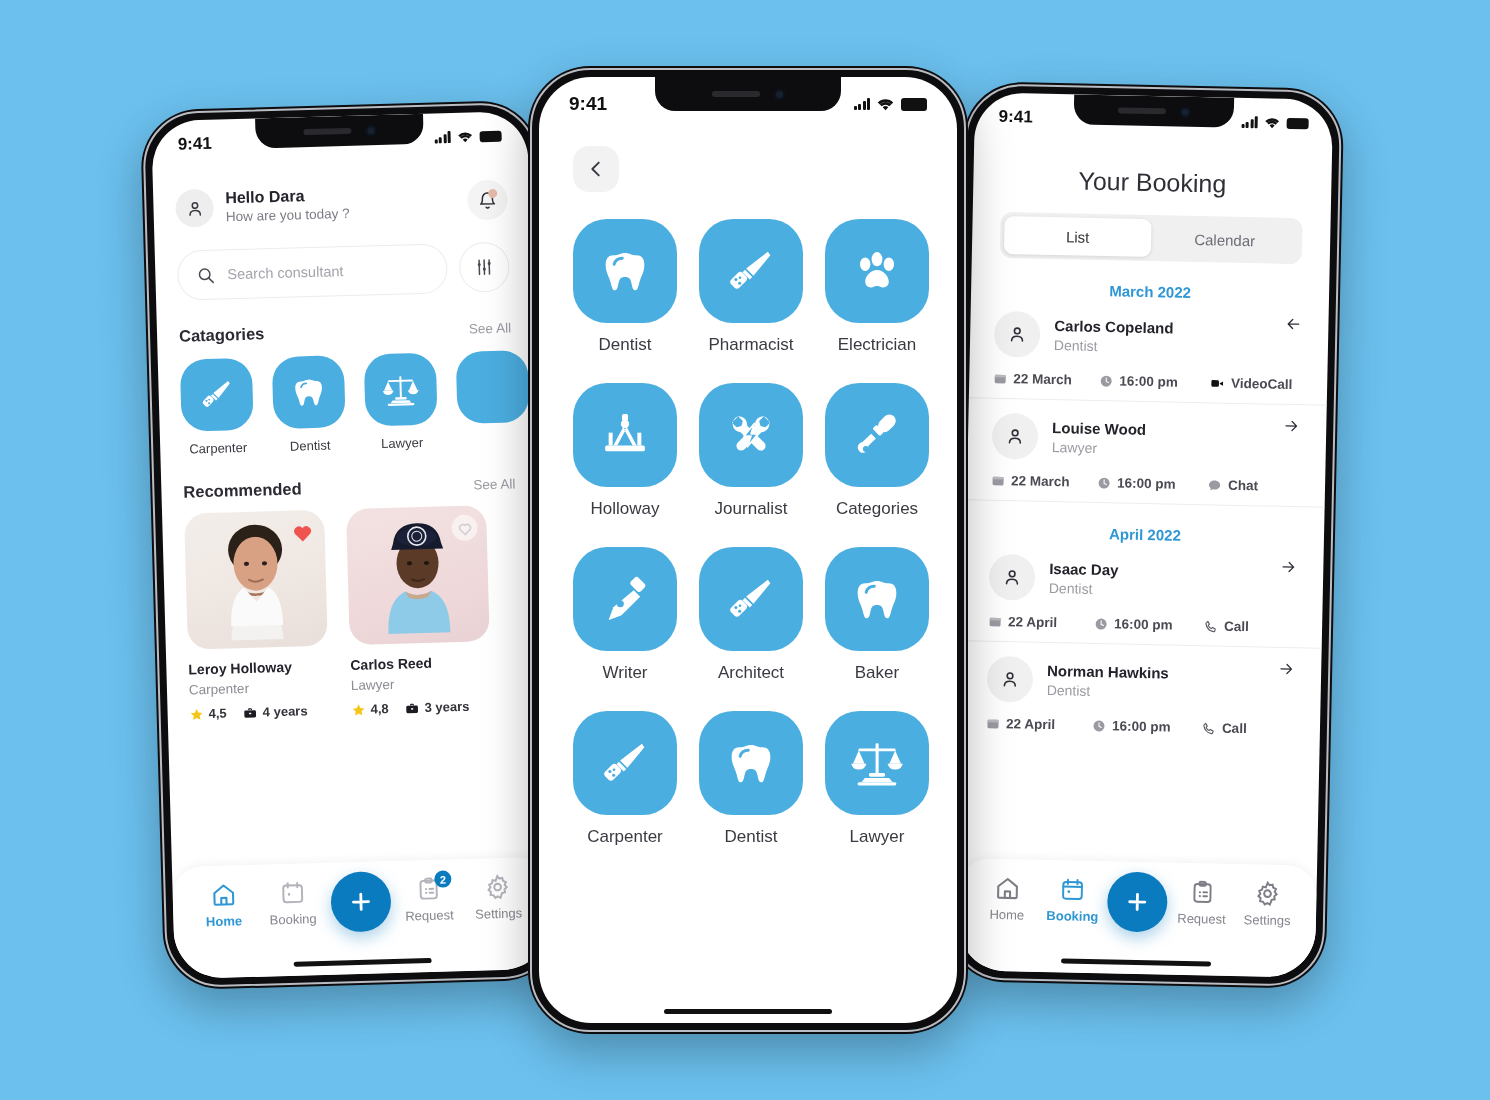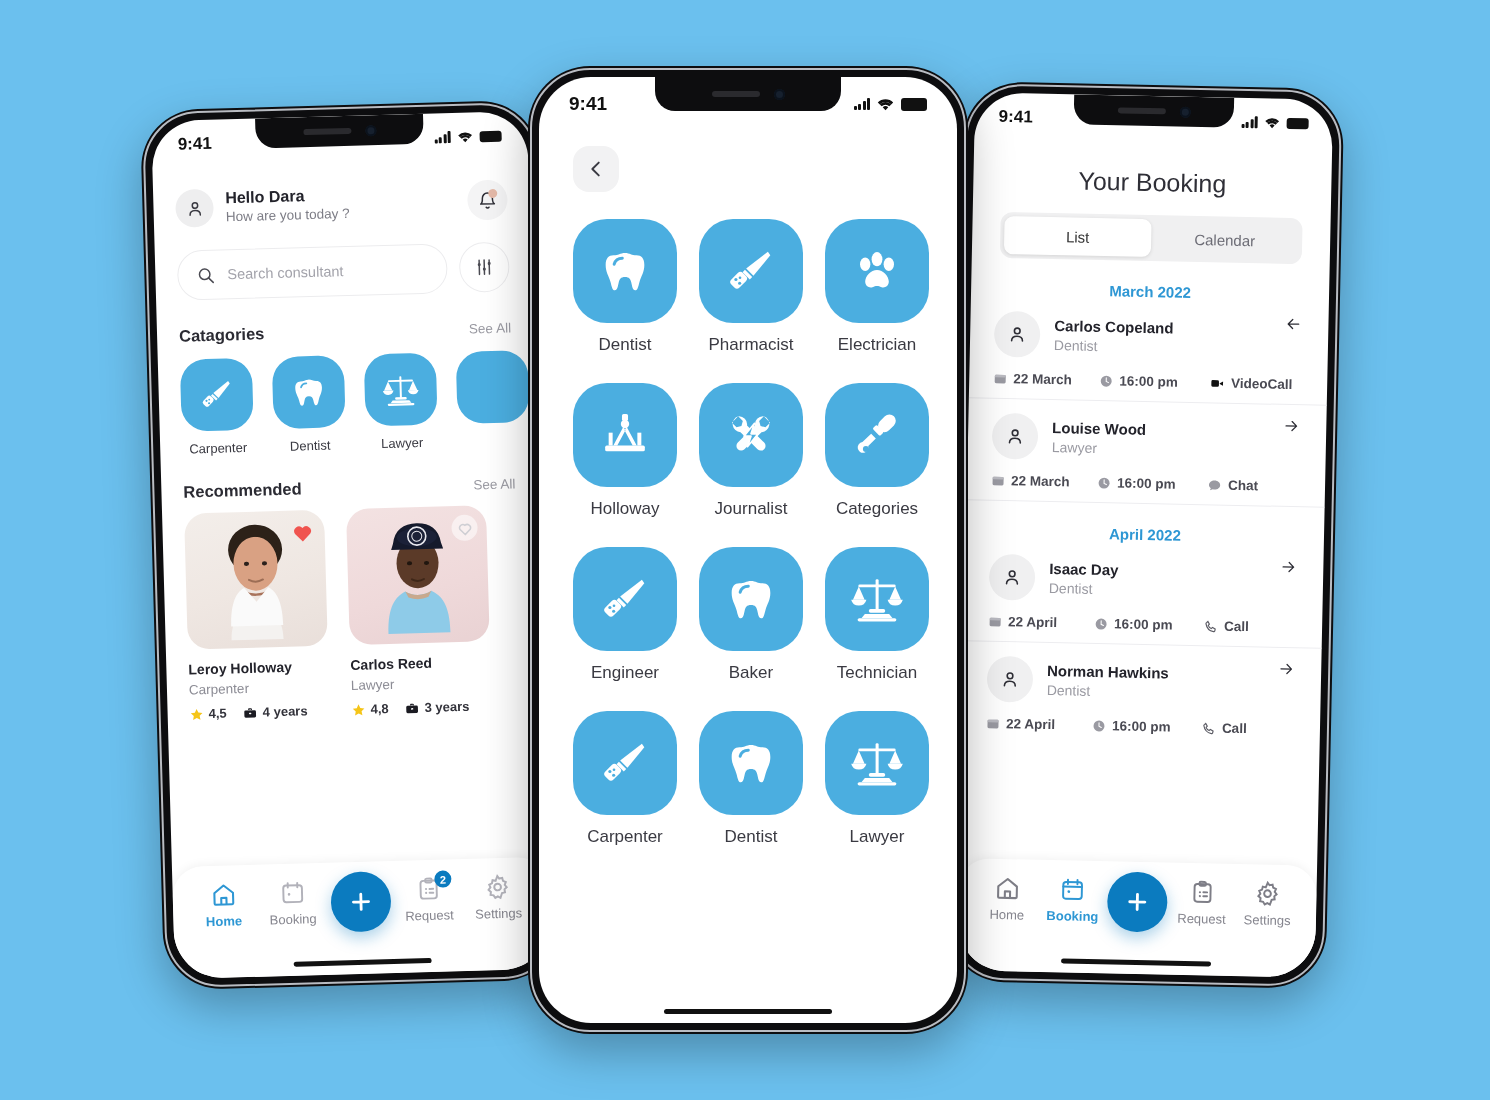--- a/index.html
+++ b/index.html
@@ -824,99 +824,95 @@
             <svg width="56" height="56" viewBox="0 0 48 48" fill="#fff">
                 <rect x="27" y="5.5" width="11" height="17" rx="5.5" transform="rotate(45 32.5 14)"></rect>
                 <rect x="20.5" y="17.5" width="9" height="5" rx="1.4" transform="rotate(45 25 20)"></rect>
                 <path d="M19 23l4 4-6.5 6.5a4.6 4.6 0 1 1-5-3.4z"></path>
                 <circle cx="14.5" cy="36" r="2.6" fill="#4BAEE0"></circle>
               </svg>
           </div>
           <div class="cat-lbl">Categories</div>
         </div>
 
+        <div class="cg-item">
+          <div class="cat-tile">
+            <svg width="56" height="56" viewBox="0 0 48 48" fill="#fff">
+                <rect x="29" y="7" width="12" height="9" rx="2.6" transform="rotate(45 35 11.5)"></rect>
+                <path d="M31.5 16.5 37 22 21 38l-11 4 4-11z"></path>
+                <circle cx="20" cy="28" r="3" fill="#4BAEE0"></circle>
+                <path d="M14 34l-2.6 7.2 7.2-2.6z" fill="#fff"></path>
+              </svg>
+          </div>
+          <div class="cat-lbl">Writer</div>
+        </div>
 
 
         <div class="cg-item">
           <div class="cat-tile">
             <svg width="58" height="58" viewBox="0 0 48 48" fill="#fff">
                 <path d="M38 8 20 22l6 6L40 11z"></path>
                 <path d="M19 23l-2 2 6 6 2-2z"></path>
                 <rect x="7" y="27" width="13.5" height="9.5" rx="3" transform="rotate(-45 13.7 31.7)"></rect>
                 <circle cx="11.5" cy="31" r="1.3" fill="#4BAEE0"></circle>
                 <circle cx="14.6" cy="34.1" r="1.3" fill="#4BAEE0"></circle>
                 <circle cx="14.9" cy="29.6" r="1.1" fill="#4BAEE0"></circle>
               </svg>
           </div>
-          <div class="cat-lbl">Engineer</div>
+          <div class="cat-lbl">Architect</div>
         </div>
 
         <div class="cg-item">
           <div class="cat-tile">
             <svg width="58" height="58" viewBox="0 0 48 48" fill="#fff">
                 <path d="M24 9c-4 0-5.5 2-9.5 2S8 13.5 8 19c0 6 2.6 9 4 14 1 3.6 1.4 7 3.6 7s2.4-3.2 3.2-6.4c.7-2.8 1.6-4.6 5.2-4.6s4.5 1.8 5.2 4.6c.8 3.2 1 6.4 3.2 6.4s2.6-3.4 3.6-7c1.4-5 4-8 4-14 0-5.5-2.5-8-6.5-8s-5.5-2-9.5-2z"></path>
                 <path d="M15 18.4c.9-3.2 3.6-5 6.8-5" stroke="#4BAEE0" stroke-width="2.4" fill="none" stroke-linecap="round"></path>
               </svg>
           </div>
           <div class="cat-lbl">Baker</div>
+        </div>
+
+
+        <div class="cg-item">
+          <div class="cat-tile">
+            <svg width="58" height="58" viewBox="0 0 48 48" fill="#fff">
+                <path d="M38 8 20 22l6 6L40 11z"></path>
+                <path d="M19 23l-2 2 6 6 2-2z"></path>
+                <rect x="7" y="27" width="13.5" height="9.5" rx="3" transform="rotate(-45 13.7 31.7)"></rect>
+                <circle cx="11.5" cy="31" r="1.3" fill="#4BAEE0"></circle>
+                <circle cx="14.6" cy="34.1" r="1.3" fill="#4BAEE0"></circle>
+                <circle cx="14.9" cy="29.6" r="1.1" fill="#4BAEE0"></circle>
+              </svg>
+          </div>
+          <div class="cat-lbl">Carpenter</div>
+        </div>
+
+        <div class="cg-item">
+          <div class="cat-tile">
+            <svg width="58" height="58" viewBox="0 0 48 48" fill="#fff">
+                <path d="M24 9c-4 0-5.5 2-9.5 2S8 13.5 8 19c0 6 2.6 9 4 14 1 3.6 1.4 7 3.6 7s2.4-3.2 3.2-6.4c.7-2.8 1.6-4.6 5.2-4.6s4.5 1.8 5.2 4.6c.8 3.2 1 6.4 3.2 6.4s2.6-3.4 3.6-7c1.4-5 4-8 4-14 0-5.5-2.5-8-6.5-8s-5.5-2-9.5-2z"></path>
+                <path d="M15 18.4c.9-3.2 3.6-5 6.8-5" stroke="#4BAEE0" stroke-width="2.4" fill="none" stroke-linecap="round"></path>
+              </svg>
+          </div>
+          <div class="cat-lbl">Dentist</div>
         </div>
 
         <div class="cg-item">
           <div class="cat-tile">
             <svg width="56" height="56" viewBox="0 0 48 48" fill="#fff">
                 <rect x="22.8" y="7" width="2.6" height="27" rx="1.2"></rect>
                 <rect x="8" y="11.6" width="32" height="2.3" rx="1.2"></rect>
                 <path d="M8.4 13.2 3.4 24.6h10zM39.6 13.2l5 11.4h-10z"></path>
                 <path d="M1.9 24.6a6.7 6.7 0 0 0 13 0z"></path>
                 <path d="M33.1 24.6a6.7 6.7 0 0 0 13 0z"></path>
                 <rect x="17" y="32.6" width="14" height="3.2" rx="1.5"></rect>
                 <path d="M13.6 36.8h20.8l2.8 3.4H10.8z"></path>
                 <rect x="7.4" y="40.4" width="33.2" height="2.8" rx="1.4"></rect>
               </svg>
           </div>
-          <div class="cat-lbl">Technician</div>
-        </div>
-
-        <div class="cg-item">
-          <div class="cat-tile">
-            <svg width="58" height="58" viewBox="0 0 48 48" fill="#fff">
-                <path d="M38 8 20 22l6 6L40 11z"></path>
-                <path d="M19 23l-2 2 6 6 2-2z"></path>
-                <rect x="7" y="27" width="13.5" height="9.5" rx="3" transform="rotate(-45 13.7 31.7)"></rect>
-                <circle cx="11.5" cy="31" r="1.3" fill="#4BAEE0"></circle>
-                <circle cx="14.6" cy="34.1" r="1.3" fill="#4BAEE0"></circle>
-                <circle cx="14.9" cy="29.6" r="1.1" fill="#4BAEE0"></circle>
-              </svg>
-          </div>
-          <div class="cat-lbl">Carpenter</div>
-        </div>
-
-        <div class="cg-item">
-          <div class="cat-tile">
-            <svg width="58" height="58" viewBox="0 0 48 48" fill="#fff">
-                <path d="M24 9c-4 0-5.5 2-9.5 2S8 13.5 8 19c0 6 2.6 9 4 14 1 3.6 1.4 7 3.6 7s2.4-3.2 3.2-6.4c.7-2.8 1.6-4.6 5.2-4.6s4.5 1.8 5.2 4.6c.8 3.2 1 6.4 3.2 6.4s2.6-3.4 3.6-7c1.4-5 4-8 4-14 0-5.5-2.5-8-6.5-8s-5.5-2-9.5-2z"></path>
-                <path d="M15 18.4c.9-3.2 3.6-5 6.8-5" stroke="#4BAEE0" stroke-width="2.4" fill="none" stroke-linecap="round"></path>
-              </svg>
-          </div>
-          <div class="cat-lbl">Dentist</div>
-        </div>
-
-        <div class="cg-item">
-          <div class="cat-tile">
-            <svg width="56" height="56" viewBox="0 0 48 48" fill="#fff">
-                <rect x="22.8" y="7" width="2.6" height="27" rx="1.2"></rect>
-                <rect x="8" y="11.6" width="32" height="2.3" rx="1.2"></rect>
-                <path d="M8.4 13.2 3.4 24.6h10zM39.6 13.2l5 11.4h-10z"></path>
-                <path d="M1.9 24.6a6.7 6.7 0 0 0 13 0z"></path>
-                <path d="M33.1 24.6a6.7 6.7 0 0 0 13 0z"></path>
-                <rect x="17" y="32.6" width="14" height="3.2" rx="1.5"></rect>
-                <path d="M13.6 36.8h20.8l2.8 3.4H10.8z"></path>
-                <rect x="7.4" y="40.4" width="33.2" height="2.8" rx="1.4"></rect>
-              </svg>
-          </div>
           <div class="cat-lbl">Lawyer</div>
         </div>
 
       </div>
     </div>
 
     <div class="home-ind"></div>
   </div>
 </div>
 

